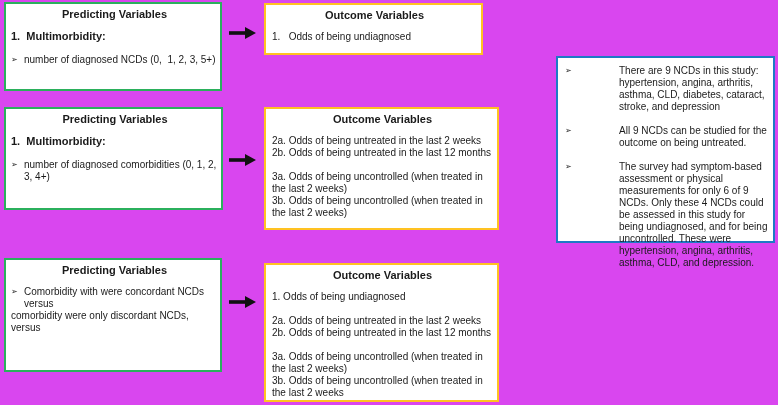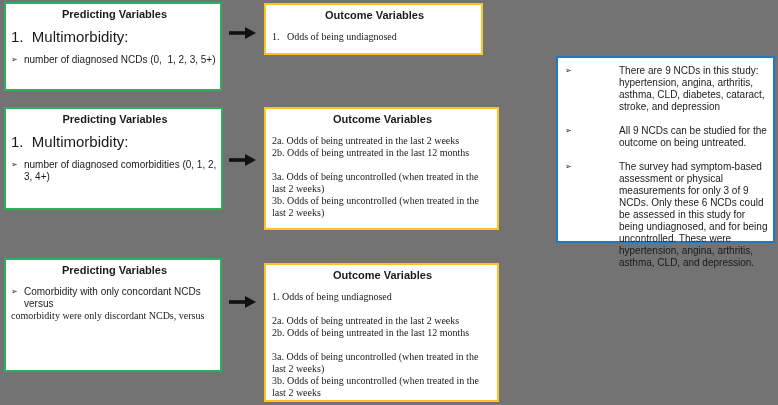--- a/index.html
+++ b/index.html
@@ -1,19 +1,19 @@
 <!DOCTYPE html>
 <html><head>
 <meta charset="utf-8">
 <style>
   html,body{margin:0;padding:0;background:#ffffff;}
   .canvas{
     position:relative;
     width:778px;height:405px;
-    background:#737373;
+    background:#d946ef;
     font-family:"Liberation Sans", sans-serif;
     color:#1a1a1a;
     overflow:hidden;
   }
   .box{
     position:absolute;
     box-sizing:border-box;
     background:#ffffff;
     font-size:10px;
     line-height:12px;
@@ -23,27 +23,27 @@
   .blue-box{border:2.5px solid #1e7ac5;padding:7px 2px 0 7px;}
   .title{
     font-weight:bold;
     font-size:11px;
     line-height:13px;
     text-align:center;
     margin-bottom:9px;
     white-space:pre-wrap;
   }
   .heading{
-    font-weight:normal;
-    font-size:15px;
+    font-weight:bold;
+    font-size:11px;
     line-height:13px;
     margin-bottom:11px;
     white-space:pre-wrap;
   }
-  .line{white-space:pre-wrap;font-family:Liberation Serif, serif;}
+  .line{white-space:pre-wrap;}
   .gap{height:12px;}
   .bullet-row{display:flex;align-items:flex-start;gap:3px;}
   .marker{
     flex:0 0 10px;
     font-size:8px;
     line-height:12px;
     text-align:left;
   }
   .bullet-text{white-space:pre-wrap;max-width:197px;}
   #pred1{left:4px;top:2px;width:218px;height:89px;}
@@ -104,21 +104,21 @@
     <div class="line">2b. Odds of being untreated in the last 12 months</div>
     <div class="gap"></div>
     <div class="line">3a. Odds of being uncontrolled (when treated in the last 2 weeks)</div>
     <div class="line">3b. Odds of being uncontrolled (when treated in the last 2 weeks)</div>
   </div>
 
   <div class="box green" id="pred3">
     <div class="title">Predicting Variables</div>
     <div class="bullet-row">
       <span class="marker">➢</span>
-      <span class="bullet-text">Comorbidity with only concordant NCDs versus</span>
+      <span class="bullet-text">Comorbidity with were concordant NCDs versus</span>
     </div>
     <div class="line">comorbidity were only discordant NCDs, versus</div>
   </div>
 
   <svg class="arrow" id="arrow3" viewBox="0 0 27 12">
     <rect x="0" y="4.2" width="17" height="3.6" fill="#111111"></rect>
     <polygon points="16,0 27,6 16,12" fill="#111111"></polygon>
   </svg>
 
   <div class="box yellow" id="out3">
@@ -136,17 +136,17 @@
     <div class="note">
       <span class="marker">➢</span>
       <span class="note-text">There are 9 NCDs in this study: hypertension, angina, arthritis, asthma, CLD, diabetes, cataract, stroke, and depression</span>
     </div>
     <div class="note">
       <span class="marker">➢</span>
       <span class="note-text">All 9 NCDs can be studied for the outcome on being untreated.</span>
     </div>
     <div class="note">
       <span class="marker">➢</span>
-      <span class="note-text">The survey had symptom-based assessment or physical measurements for only 3 of 9 NCDs. Only these 6 NCDs could be assessed in this study for being undiagnosed, and for being uncontrolled. These were hypertension, angina, arthritis, asthma, CLD, and depression.</span>
+      <span class="note-text">The survey had symptom-based assessment or physical measurements for only 6 of 9 NCDs. Only these 4 NCDs could be assessed in this study for being undiagnosed, and for being uncontrolled. These were hypertension, angina, arthritis, asthma, CLD, and depression.</span>
     </div>
   </div>
 
 </div>
 
 </body></html>

